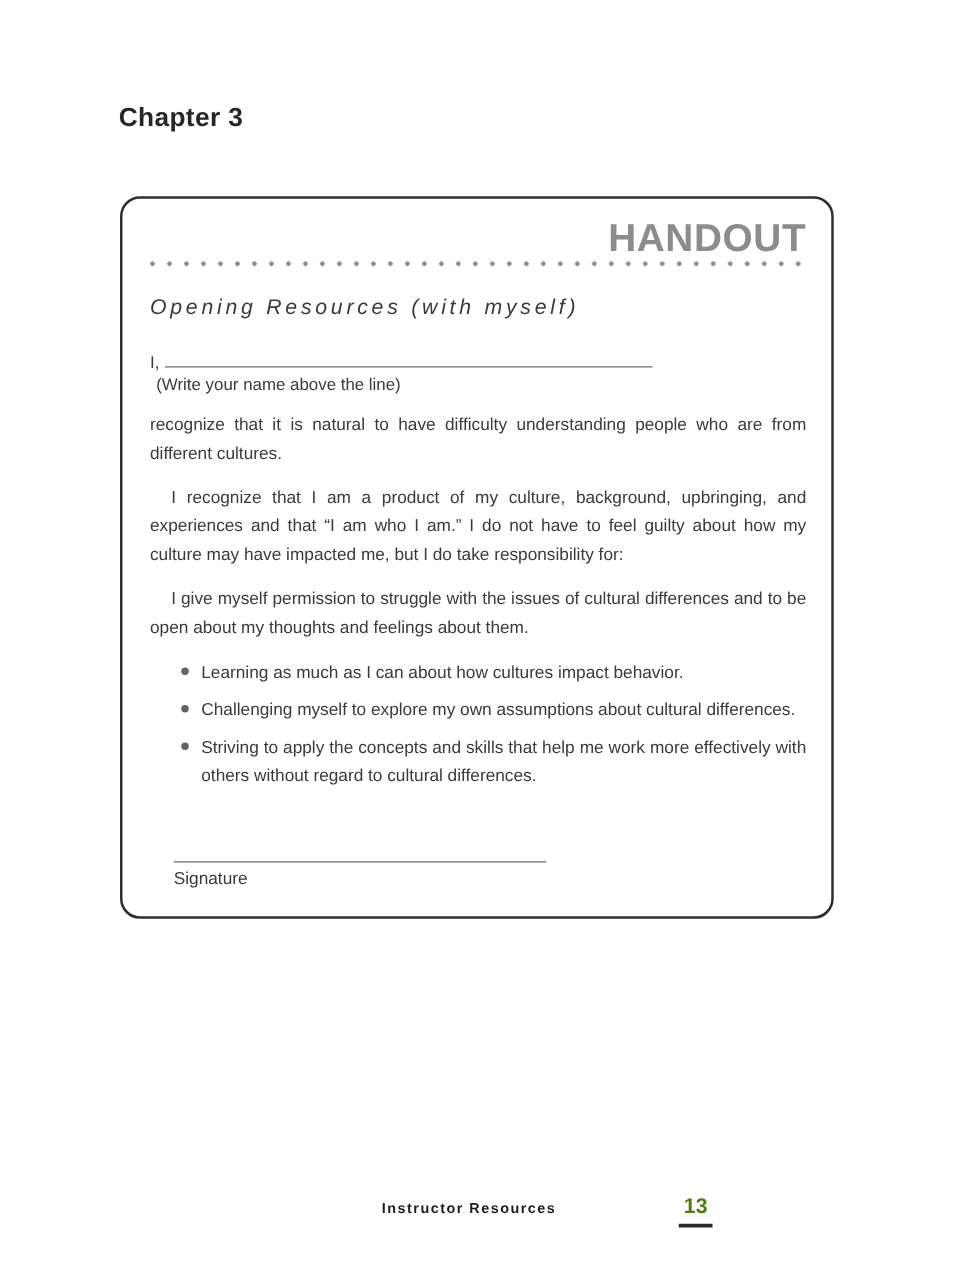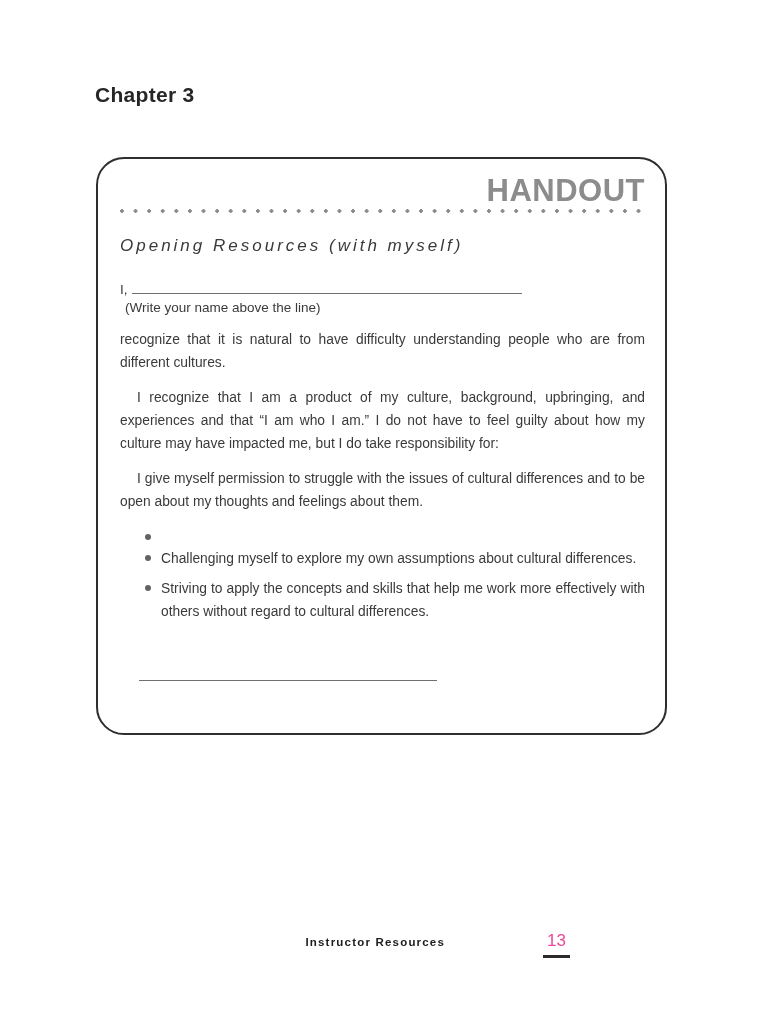--- a/index.html
+++ b/index.html
@@ -22,21 +22,21 @@
     font-size: 21px;
     font-weight: bold;
     color: #262626;
     letter-spacing: 0.3px;
   }
   .handout-box {
     position: absolute;
     left: 96px; top: 157px;
     width: 571px; height: 578px;
     border: 2px solid #2e2e2e;
-    border-radius: 28px;
+    border-radius: 16px;
     padding: 15px 20px 0 22px;
     overflow: hidden;
   }
   .handout-header {
     text-align: right;
     font-size: 31px;
     font-weight: 800;
     color: #8c8c8c;
     letter-spacing: 0.5px;
     line-height: 34px;
@@ -123,24 +123,25 @@
     gap: 98px;
   }
   .footer-label {
     font-size: 11.5px;
     font-weight: bold;
     letter-spacing: 1.2px;
     color: #1d1d1d;
   }
   .footer-pagenum {
     font-size: 17px;
-    font-weight: normal;
-    color: #ec4899;
+    font-weight: bold;
+    color: #4d7c0f;
     border-bottom: 3px solid #2b2b2b;
     padding: 0 4px 4px 4px;
+    margin-top: 24px;
   }
 </style>
 </head>
 <body>
 
 <div class="page">
 
   <div class="chapter-title">Chapter 3</div>
 
   <div class="handout-box">
@@ -160,33 +161,35 @@
 
     <p class="body-par first">recognize that it is natural to have difficulty understanding people who are from different cultures.</p>
 
     <p class="body-par indented">I recognize that I am a product of my culture, background, upbringing, and experiences and that “I am who I am.” I do not have to feel guilty about how my culture may have impacted me, but I do take responsibility for:</p>
 
     <p class="body-par indented">I give myself permission to struggle with the issues of cultural differences and to be open about my thoughts and feelings about them.</p>
 
     <ul class="bullet-list">
       <li class="bullet-item">
         <span class="bullet-dot"></span>
+        <span class="bullet-text">Learning as much as I can about how cultures impact behavior.</span>
       </li>
       <li class="bullet-item">
         <span class="bullet-dot"></span>
         <span class="bullet-text">Challenging myself to explore my own assumptions about cultural differences.</span>
       </li>
       <li class="bullet-item">
         <span class="bullet-dot"></span>
         <span class="bullet-text">Striving to apply the concepts and skills that help me work more effectively with others without regard to cultural differences.</span>
       </li>
     </ul>
 
     <div class="signature-block">
       <div class="signature-line"></div>
+      <div class="signature-label">Signature</div>
     </div>
 
   </div>
 
   <div class="footer">
     <span class="footer-label">Instructor Resources</span>
     <span class="footer-pagenum">13</span>
   </div>
 
 </div>

